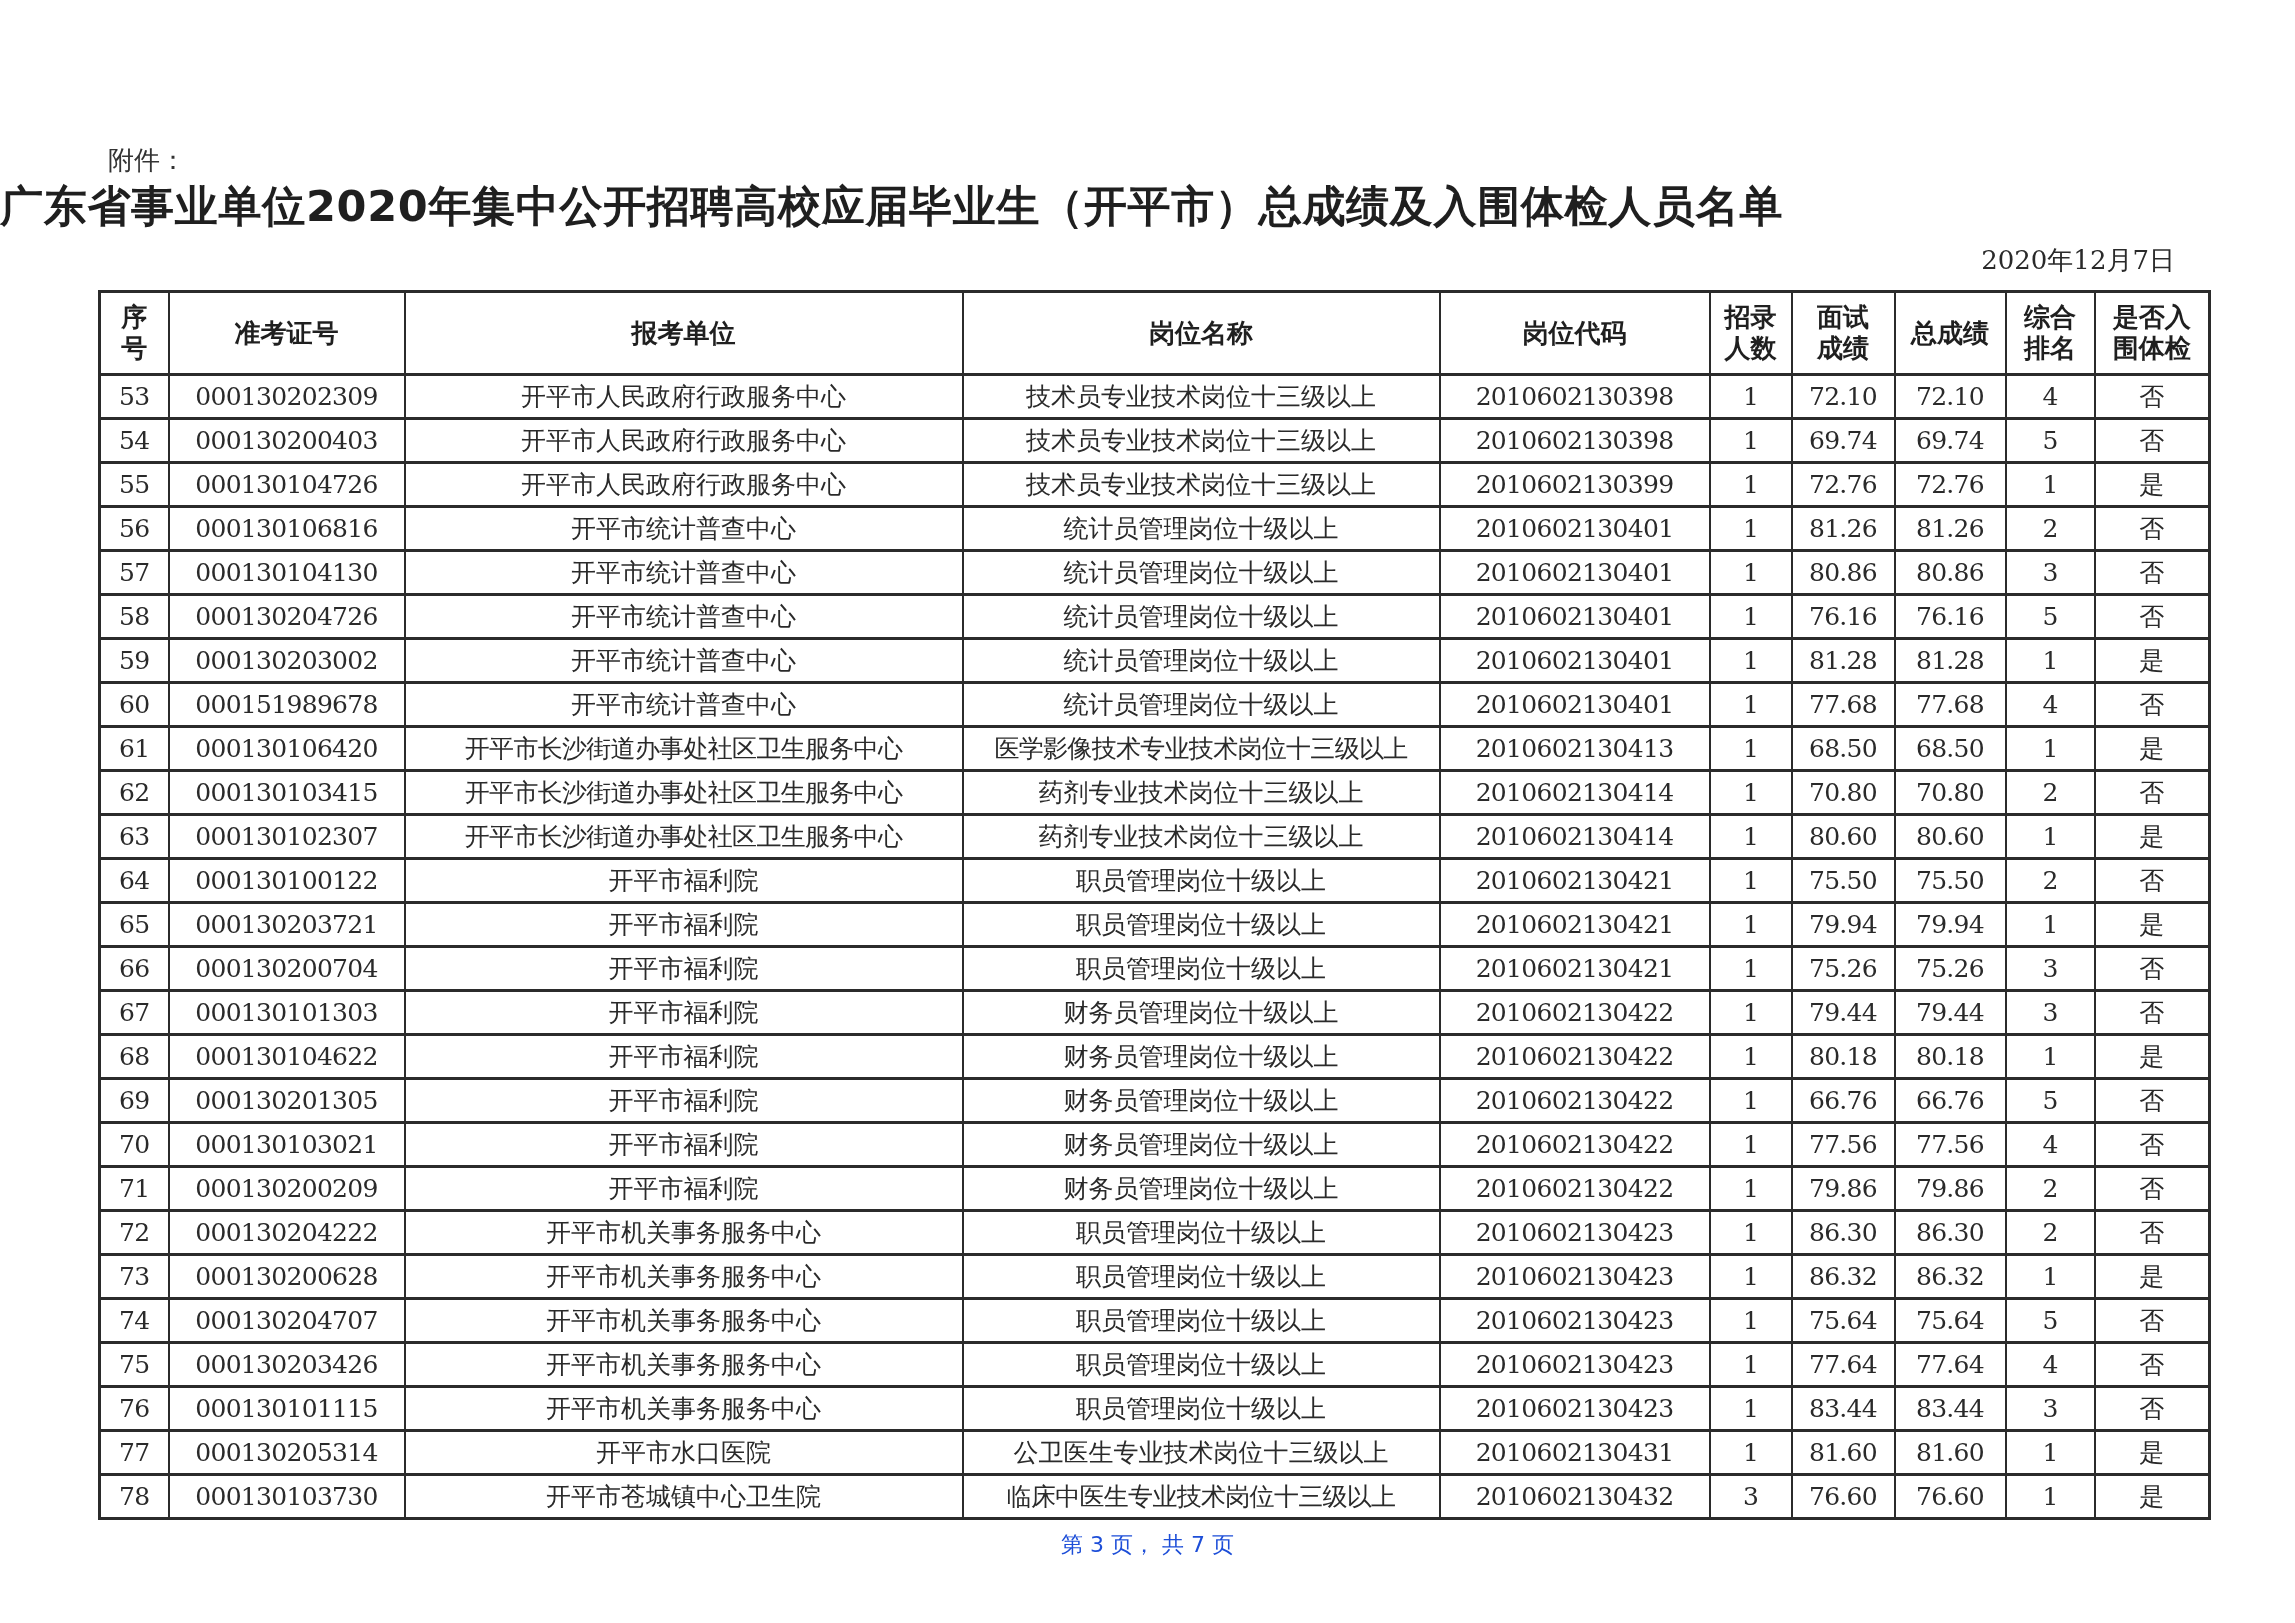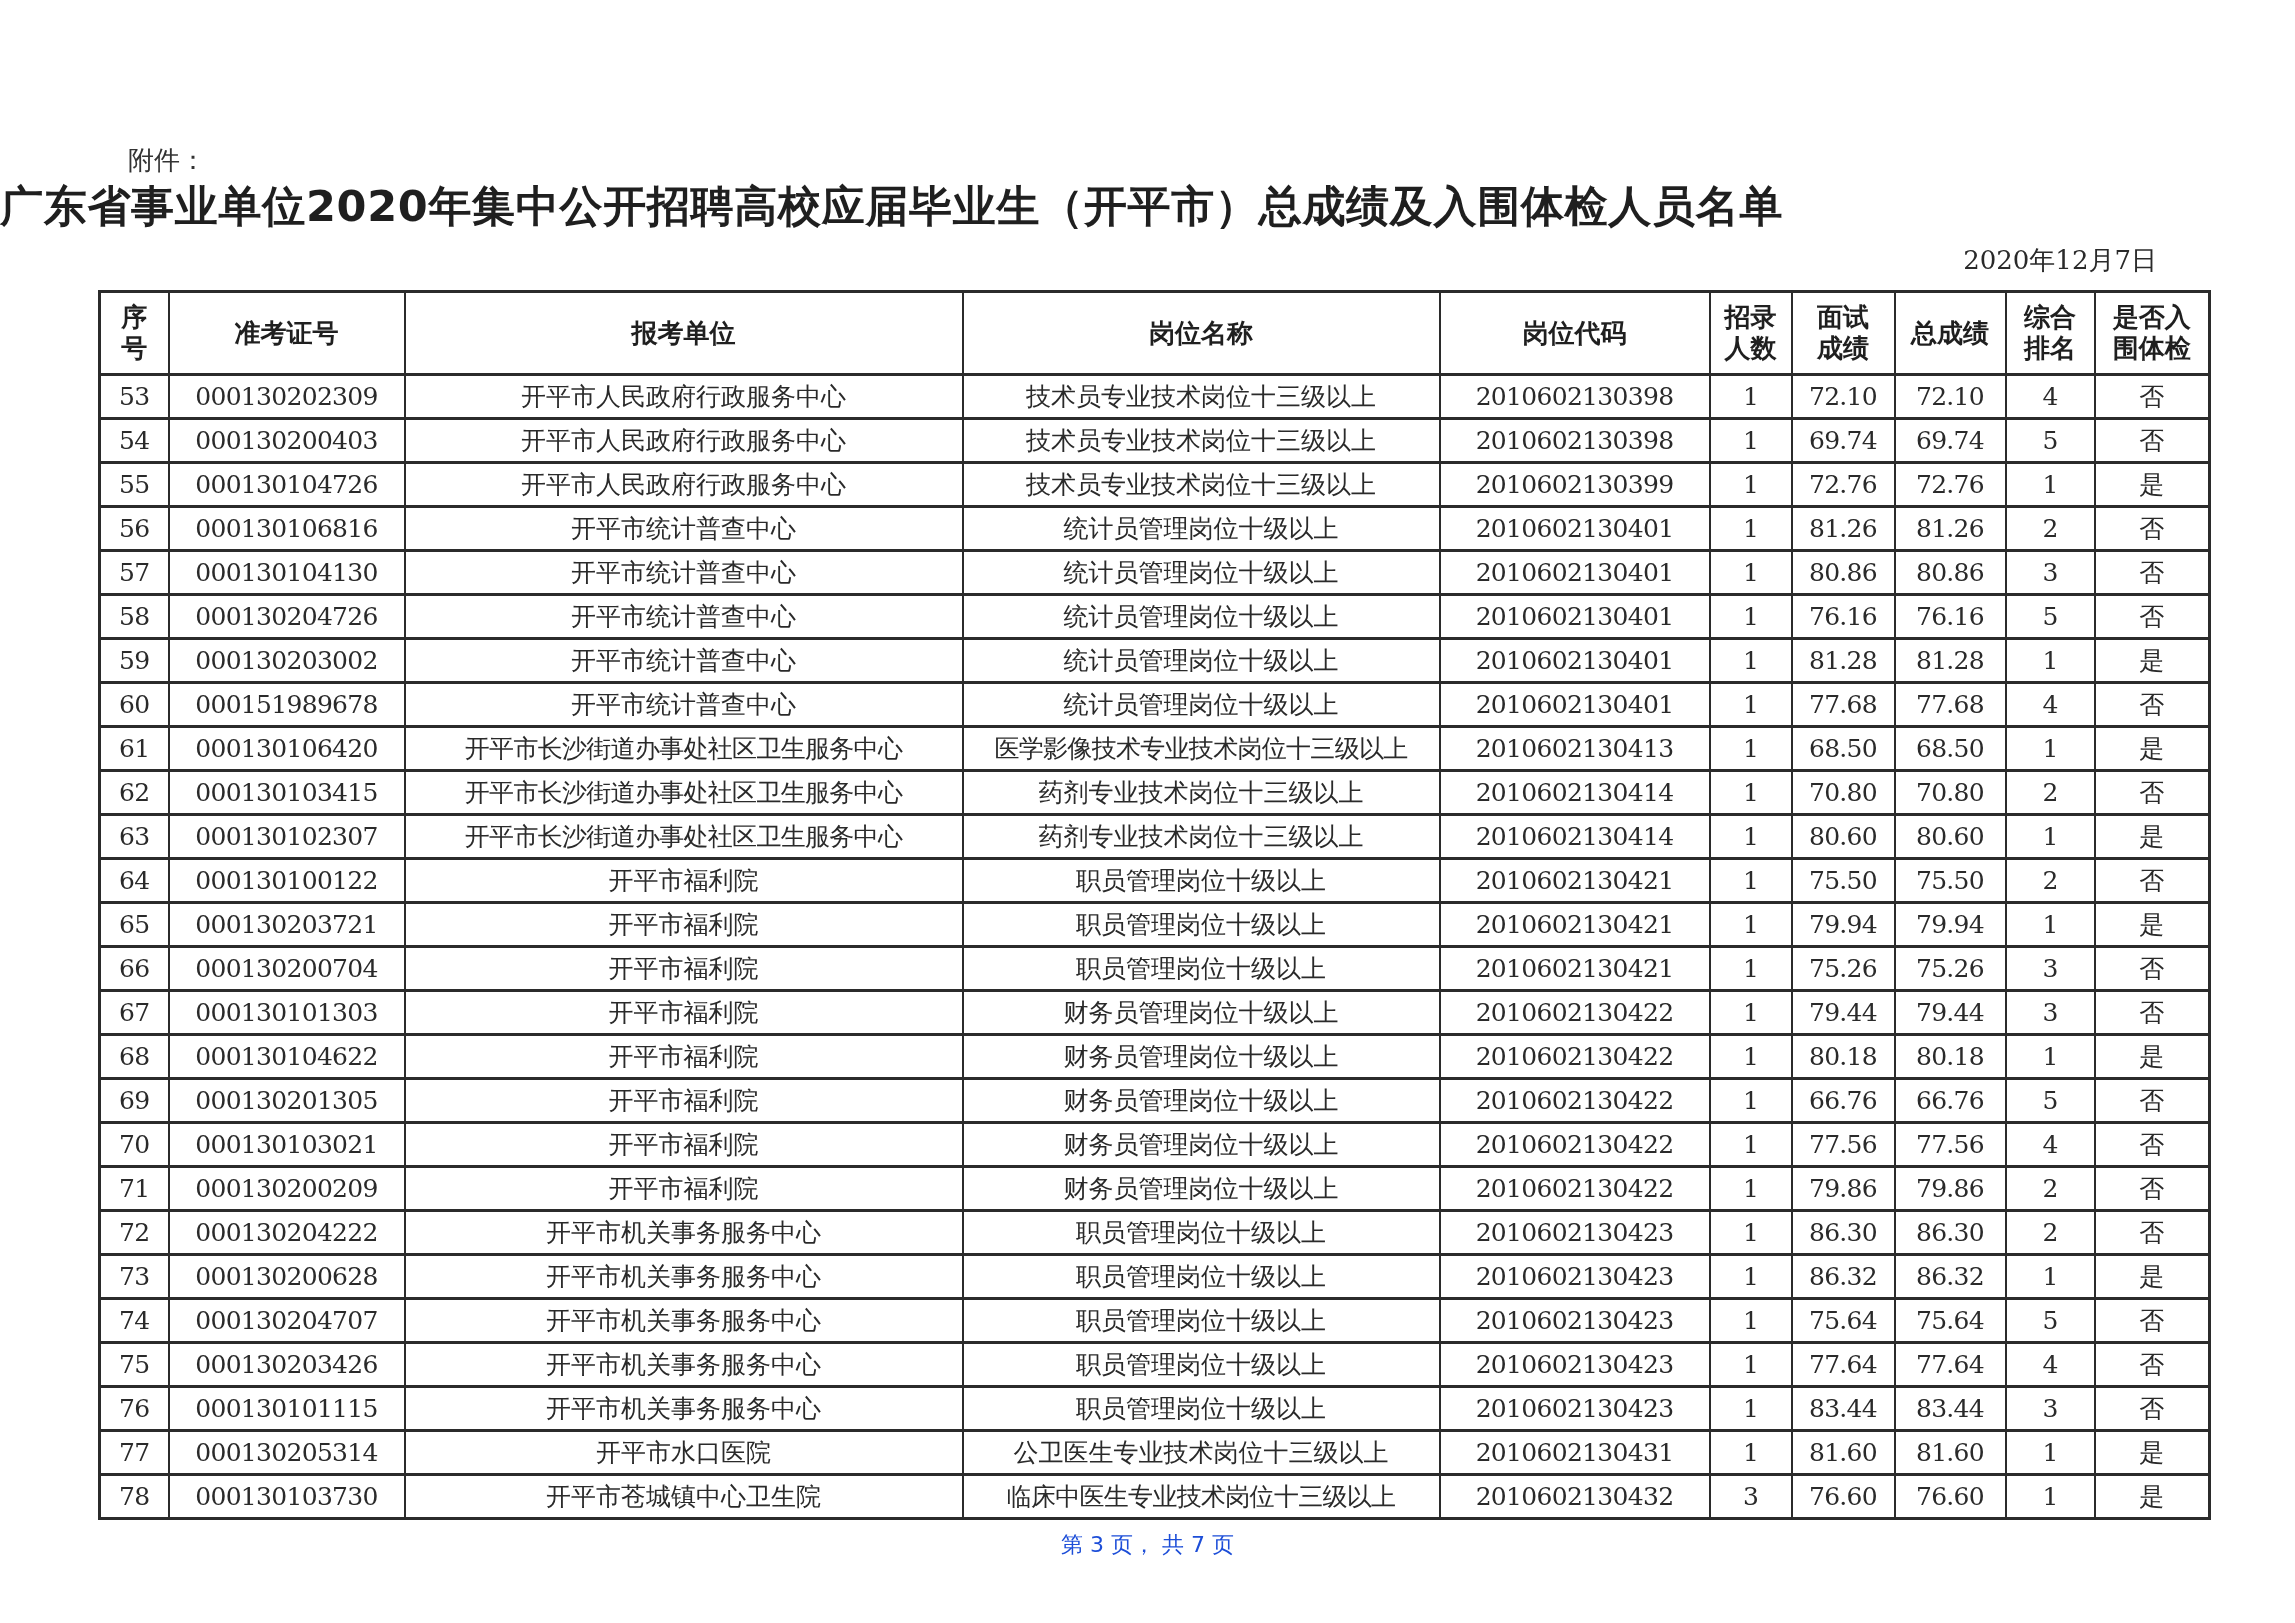--- a/index.html
+++ b/index.html
@@ -5,29 +5,28 @@
   html, body { margin: 0; padding: 0; background: #ffffff; }
   body {
     width: 2295px; height: 1623px; position: relative; overflow: hidden;
     font-family: "DejaVu Serif", "Liberation Serif", serif;
     color: #222222;
   }
   .attachment {
     position: absolute; left: 108px; top: 143px;
     font-size: 26px; color: #333333;
     font-family: "DejaVu Sans", sans-serif;
-    margin-left: 20px;
   }
   .title {
     position: absolute; left: 0; width: 2295px; top: 178px; 
     font-size: 43px; font-weight: bold; letter-spacing: 0.7px; color: #1f1f1f;
     font-family: "DejaVu Sans", sans-serif;
   }
   .date {
-    position: absolute; right: 138px; top: 243px;
+    position: absolute; right: 120px; top: 243px;
     font-size: 26px; color: #2a2a2a;
     font-family: "DejaVu Serif", serif;
   }
   table.roster {
     position: absolute; left: 98px; top: 290px;
     width: 2109px; border-collapse: collapse; table-layout: fixed;
     border: 3.3px solid #2b2b2b;
   }
   table.roster th, table.roster td {
     border: 2px solid #2b2b2b; text-align: center; vertical-align: middle;

